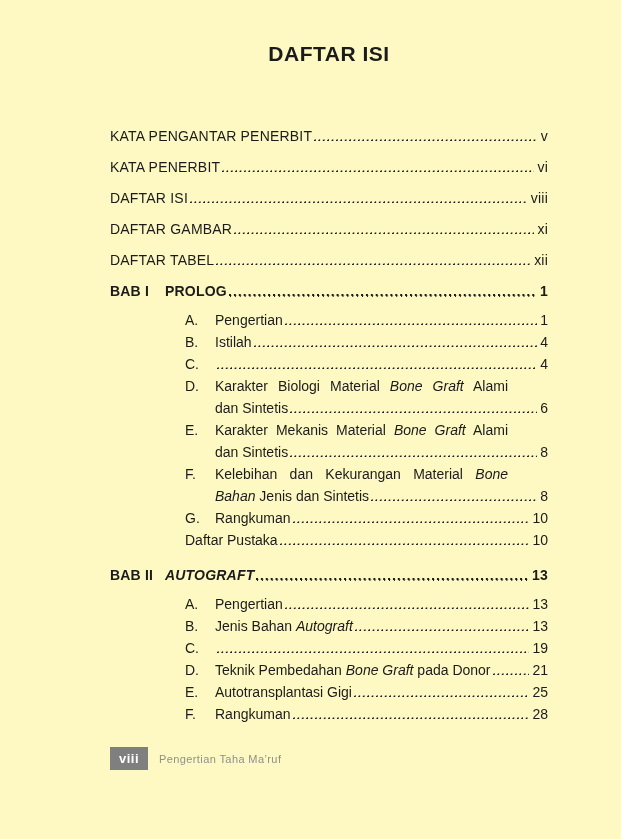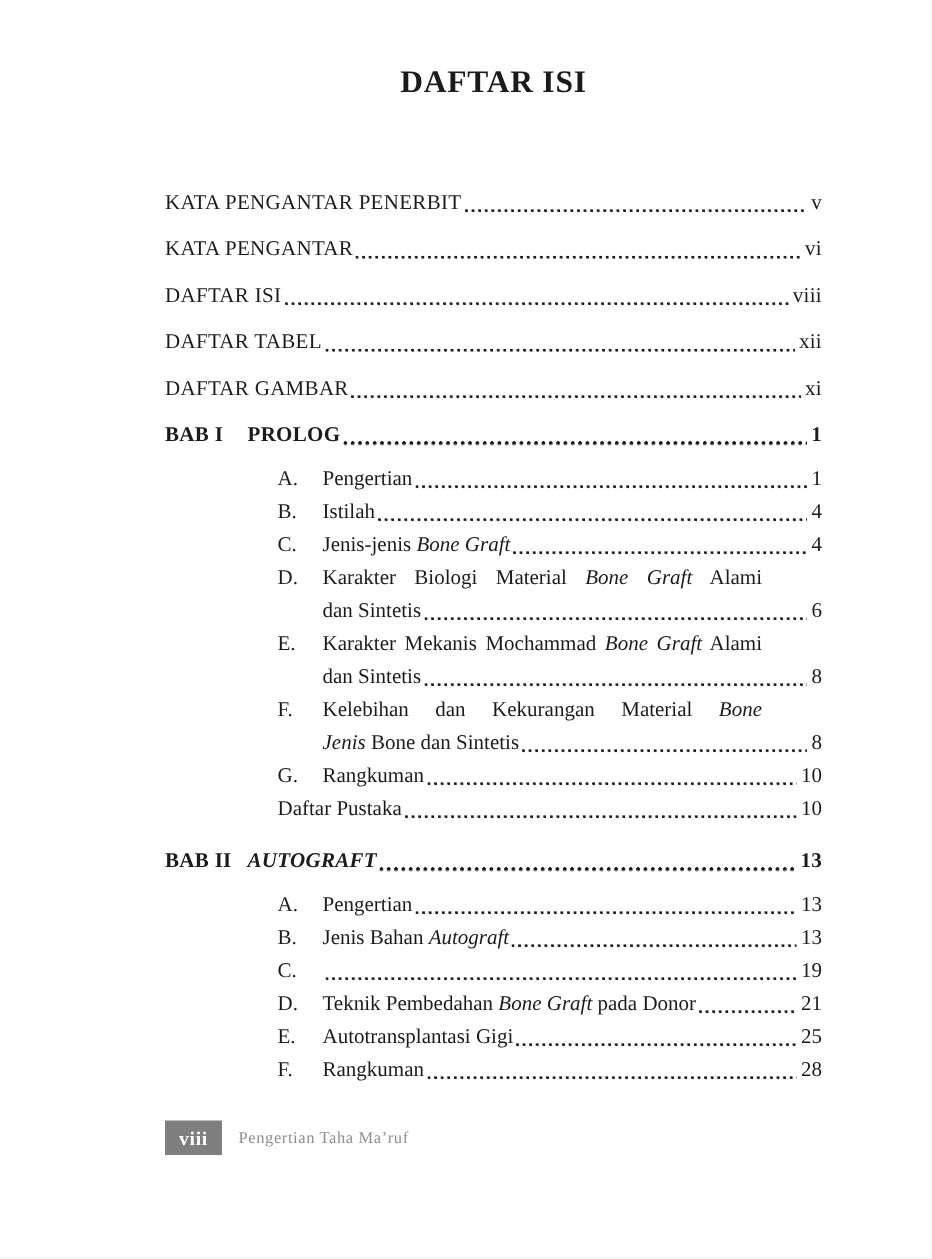--- a/index.html
+++ b/index.html
@@ -1,20 +1,20 @@
 <!DOCTYPE html>
 <html><head>
 <meta charset="utf-8">
 <style>
   html,body { margin:0; padding:0; background:#e8e8e8; }
   .page {
     position:relative;
     width:621px; height:839px;
-    background:#ffffff;
-    font-family:Liberation Serif, serif;
+    background:#fef9c3;
+    font-family:Liberation Sans, sans-serif;
     color:#1b1b1b;
     overflow:hidden;
     margin:0 auto;
   }
   .content {
     position:absolute;
     left:110px; top:42px;
     width:438px;
   }
   .doc-title {
@@ -115,38 +115,38 @@
   <div class="content">
     <h1 class="doc-title">DAFTAR ISI</h1>
     <div class="toc">
       <div>
           <div class="fm-row">
             <span class="fm-label">KATA PENGANTAR PENERBIT</span>
             <span class="dots"></span>
             <span class="pg">v</span>
           </div>
           <div class="fm-row">
-            <span class="fm-label">KATA PENGANTAR</span>
+            <span class="fm-label">KATA PENERBIT</span>
             <span class="dots"></span>
             <span class="pg">vi</span>
           </div>
           <div class="fm-row">
             <span class="fm-label">DAFTAR ISI</span>
             <span class="dots"></span>
             <span class="pg">viii</span>
           </div>
           <div class="fm-row">
+            <span class="fm-label">DAFTAR GAMBAR</span>
+            <span class="dots"></span>
+            <span class="pg">xi</span>
+          </div>
+          <div class="fm-row">
             <span class="fm-label">DAFTAR TABEL</span>
             <span class="dots"></span>
             <span class="pg">xii</span>
-          </div>
-          <div class="fm-row">
-            <span class="fm-label">DAFTAR GAMBAR</span>
-            <span class="dots"></span>
-            <span class="pg">xi</span>
           </div>
         </div>
       <div>
           <section class="chapter">
             <div class="chap-head">
               <span class="chap-label">BAB I</span>
               <span class="chap-title">PROLOG</span>
               <span class="dots"></span>
               <span class="pg">1</span>
             </div>
@@ -168,54 +168,53 @@
                     <span class="txt"><span>Istilah</span></span>
                     <span class="dots"></span>
                     <span class="pg">4</span>
                   </div>
                 </div>
               </div>
               <div class="item">
                 <span class="letter">C.</span>
                 <div class="item-body">
                   <div class="line-flex">
-                    <span class="txt"><span>Jenis-jenis </span><i>Bone Graft</i></span>
                     <span class="dots"></span>
                     <span class="pg">4</span>
                   </div>
                 </div>
               </div>
               <div class="item">
                 <span class="letter">D.</span>
                 <div class="item-body">
                   <div class="line-just"><span>Karakter Biologi Material </span><i>Bone Graft</i><span> Alami</span></div>
                   <div class="line-flex">
                     <span class="txt"><span>dan Sintetis</span></span>
                     <span class="dots"></span>
                     <span class="pg">6</span>
                   </div>
                 </div>
               </div>
               <div class="item">
                 <span class="letter">E.</span>
                 <div class="item-body">
-                  <div class="line-just"><span>Karakter Mekanis Mochammad </span><i>Bone Graft</i><span> Alami</span></div>
+                  <div class="line-just"><span>Karakter Mekanis Material </span><i>Bone Graft</i><span> Alami</span></div>
                   <div class="line-flex">
                     <span class="txt"><span>dan Sintetis</span></span>
                     <span class="dots"></span>
                     <span class="pg">8</span>
                   </div>
                 </div>
               </div>
               <div class="item">
                 <span class="letter">F.</span>
                 <div class="item-body">
                   <div class="line-just"><span>Kelebihan dan Kekurangan Material </span><i>Bone</i></div>
                   <div class="line-flex">
-                    <span class="txt"><i>Jenis</i><span> Bone dan Sintetis</span></span>
+                    <span class="txt"><i>Bahan</i><span> Jenis dan Sintetis</span></span>
                     <span class="dots"></span>
                     <span class="pg">8</span>
                   </div>
                 </div>
               </div>
               <div class="item">
                 <span class="letter">G.</span>
                 <div class="item-body">
                   <div class="line-flex">
                     <span class="txt"><span>Rangkuman</span></span>

